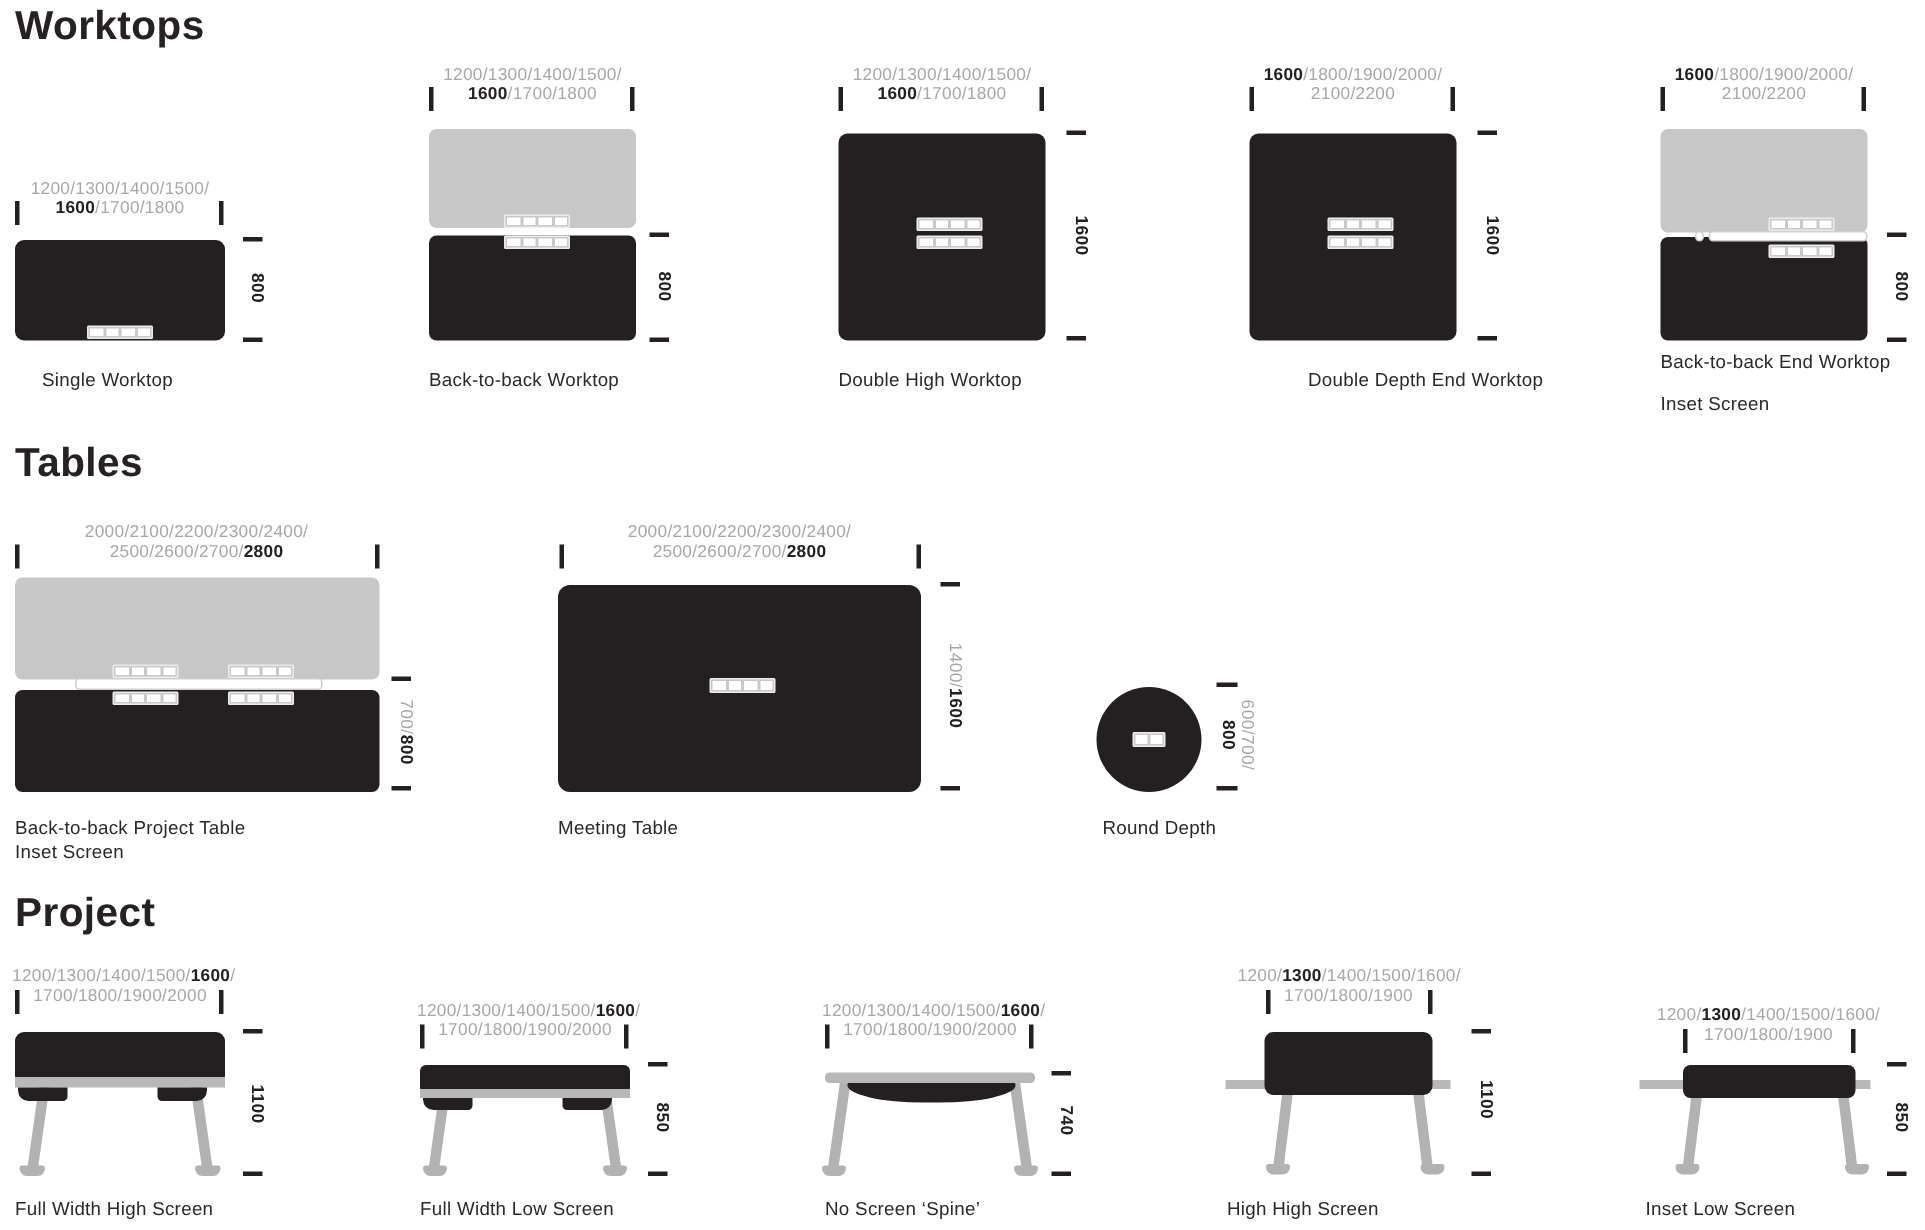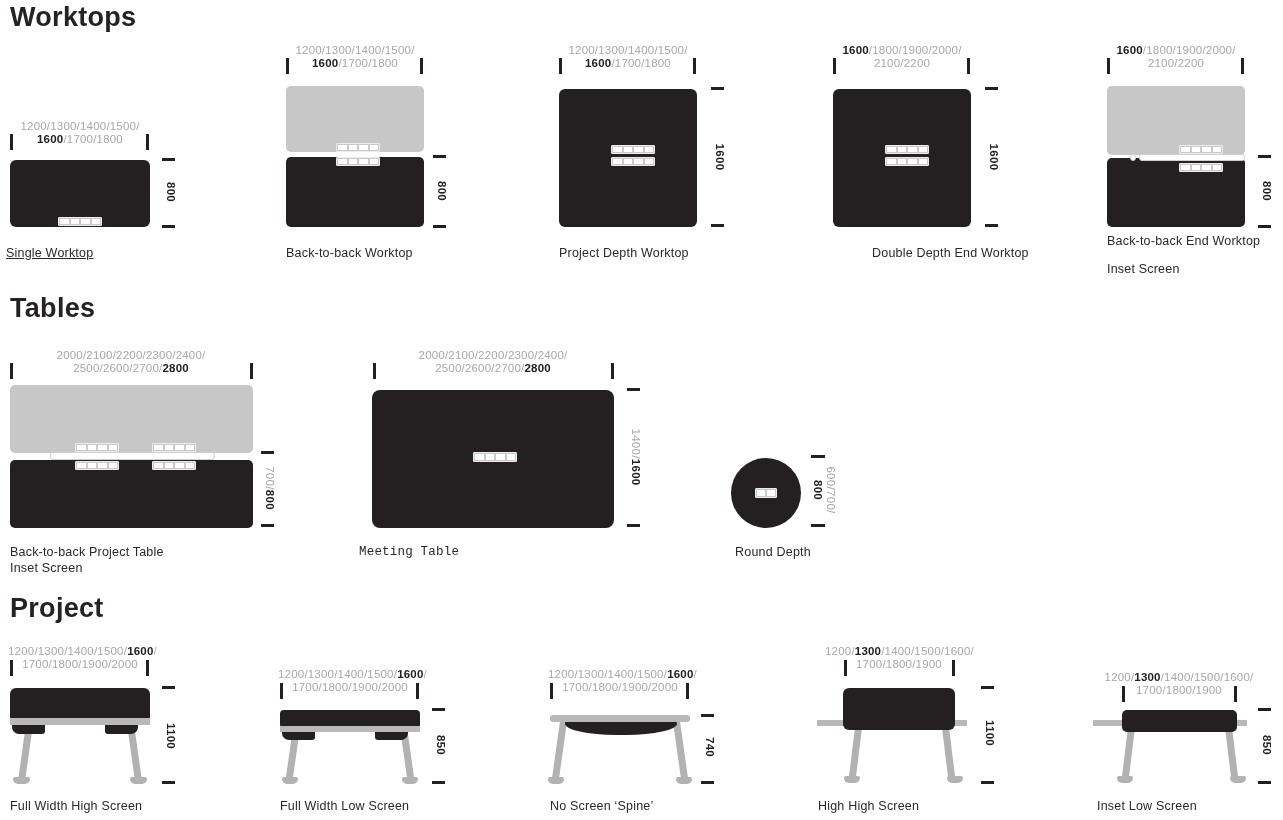--- a/index.html
+++ b/index.html
@@ -44,21 +44,21 @@
       <div class="pg" style="left:48px;top:57px;width:44px;height:9px;">
           <i></i>
           <i></i>
           <i></i>
           <i></i>
         </div>
     </div>
     <div class="th" style="left:162px;top:158px;"></div>
     <div class="th" style="left:162px;top:225px;"></div>
     <div class="vl" style="left:130px;top:185px;"><span class="em">800</span></div>
-    <div class="cap" style="left:6px;top:246px;text-decoration:underline;">Single Worktop</div>
+    <div class="cap" style="left:28px;top:246px;">Single Worktop</div>
   </div>
 
   <div>
     <div class="dim" style="left:284px;top:44px;width:142px;">
       <div><span>1200/1300/1400/1500/</span></div>
       <div><span class="em">1600</span><span>/1700/1800</span></div>
     </div>
     <div class="tv" style="left:286px;top:58px;"></div>
     <div class="tv" style="left:420px;top:58px;"></div>
     <div class="gry r5" style="left:286px;top:86px;width:138px;height:66px;"></div>
@@ -98,21 +98,21 @@
       <div class="pg" style="left:52px;top:68px;width:44px;height:9px;">
           <i></i>
           <i></i>
           <i></i>
           <i></i>
         </div>
     </div>
     <div class="th" style="left:711px;top:87px;"></div>
     <div class="th" style="left:711px;top:224px;"></div>
     <div class="vl" style="left:679px;top:150px;"><span class="em">1600</span></div>
-    <div class="cap" style="left:559px;top:246px;">Project Depth Worktop</div>
+    <div class="cap" style="left:559px;top:246px;">Double High Worktop</div>
   </div>
 
   <div>
     <div class="dim" style="left:831px;top:44px;width:142px;">
       <div><span class="em">1600</span><span>/1800/1900/2000/</span></div>
       <div><span>2100/2200</span></div>
     </div>
     <div class="tv" style="left:833px;top:58px;"></div>
     <div class="tv" style="left:967px;top:58px;"></div>
     <div class="blk r6" style="left:833px;top:89px;width:138px;height:138px;">
@@ -217,21 +217,21 @@
       <div class="pg" style="left:101px;top:62px;width:44px;height:10px;">
           <i></i>
           <i></i>
           <i></i>
           <i></i>
         </div>
     </div>
     <div class="th" style="left:627px;top:388px;"></div>
     <div class="th" style="left:627px;top:524px;"></div>
     <div class="vl" style="left:595px;top:450px;"><span>1400/</span><span class="em">1600</span></div>
-    <div class="cap" style="left:359px;top:545px;font-family:Liberation Mono, monospace;">Meeting Table</div>
+    <div class="cap" style="left:372px;top:545px;">Meeting Table</div>
   </div>
 
   <div>
     <div class="blk" style="left:731px;top:458px;width:70px;height:70px;border-radius:50%;">
       <div class="pg" style="left:24px;top:30px;width:22px;height:10px;">
           <i></i>
           <i></i>
         </div>
     </div>
     <div class="th" style="left:811px;top:455px;width:14px;"></div>

